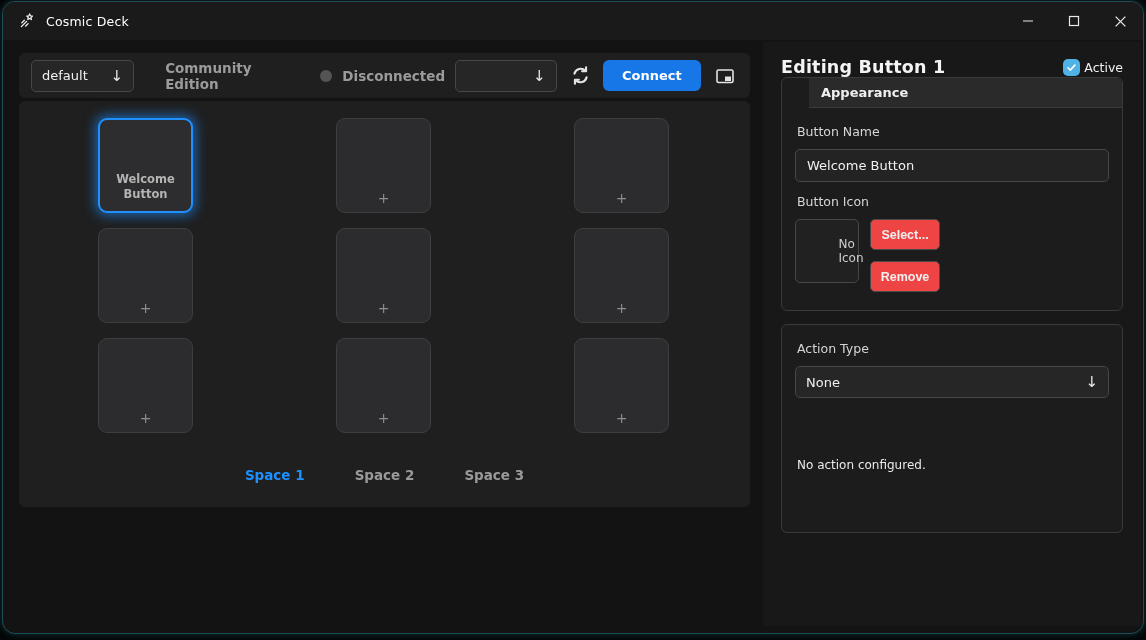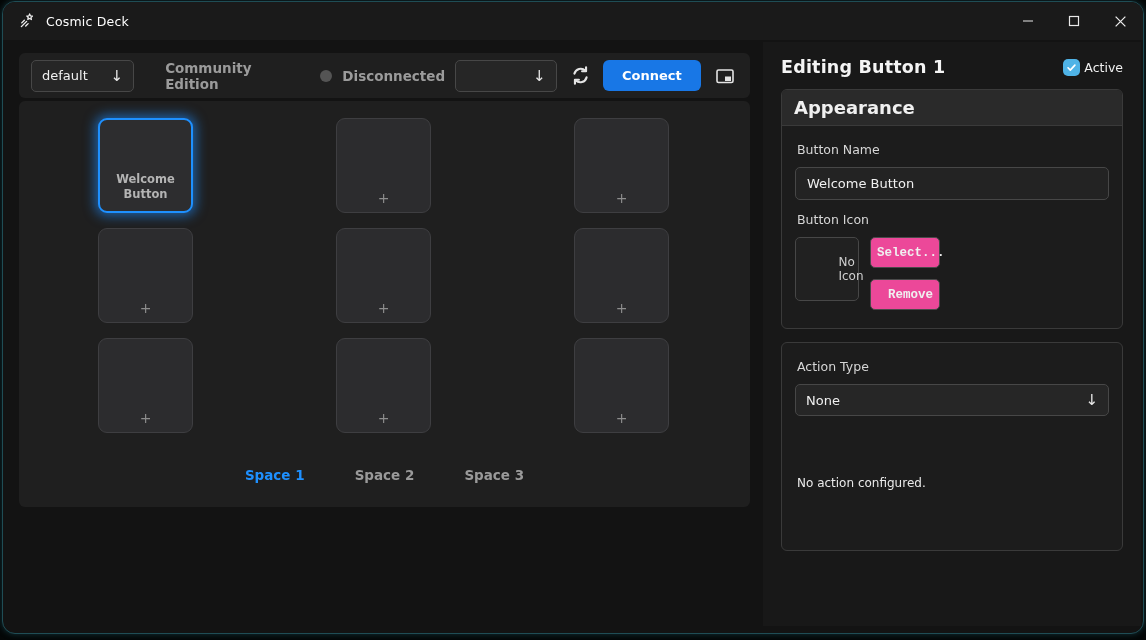--- a/index.html
+++ b/index.html
@@ -87,53 +87,53 @@
     position:absolute;left:0;right:0;bottom:24px;
     display:flex;justify-content:center;gap:50px;
   }
   .tab{color:#9a9a9a;font-weight:bold;font-size:13.5px;cursor:default;}
   .tab.active{color:var(--tab-active,#1e90ff);}
   
   .editor{
     position:absolute;left:760px;top:40px;width:378px;height:584px;
     background:#181818;padding:15px 18px;box-sizing:border-box;
   }
-  .editor-head{display:flex;align-items:center;justify-content:space-between;margin-bottom:12px;}
+  .editor-head{display:flex;align-items:center;justify-content:space-between;}
   .editor-title{margin:0;color:#f4f4f4;font-size:17.5px;font-weight:bold;letter-spacing:.2px;}
   .active-toggle{display:flex;align-items:center;gap:4px;cursor:default;justify-content:center;}
   .checkbox{
     width:17px;height:17px;background:var(--checkbox-blue,#4fb3e6);border-radius:5px;
     display:flex;align-items:center;justify-content:center;
   }
   .active-text{color:#f0f0f0;font-size:12.5px;}
   .groupbox{
     border:1px solid #3a3a3a;border-radius:6px;background:#1c1c1c;
     overflow:hidden;margin-bottom:13px;
   }
   .group-header{
     background:#2a2a2a;border-bottom:1px solid #3a3a3a;
-    padding:7px 12px;color:#f0f0f0;font-weight:bold;font-size:18px;
+    padding:7px 12px;color:#f0f0f0;font-weight:bold;font-size:13px;margin-left:27px;
   }
   .group-body{padding:11px 13px 18px;}
   .field-label{color:#d6d6d6;font-size:12.5px;margin:5px 0 10px 2px;}
   .text-input{
     width:100%;height:33px;background:#232323;border:1px solid #474747;border-radius:5px;
     color:#f0f0f0;font-size:13px;padding:0 11px;box-sizing:border-box;
     font-family:inherit;outline:none;margin-bottom:7px;
   }
   .icon-row{display:flex;gap:11px;margin-top:4px;}
   .no-icon-box{
     width:64px;height:64px;border:1px solid #474747;border-radius:5px;background:#212121;
     display:flex;align-items:center;justify-content:center;
     color:#cfcfcf;font-size:12px;box-sizing:border-box;padding-left:48px;
   }
   .icon-btn-col{display:flex;flex-direction:column;gap:11px;}
   .small-btn{
-    width:70px;height:31px;background:#ec4899;border:1px solid #4a4a4a;border-radius:5px;
-    color:#f0f0f0;font-weight:bold;font-size:12.5px;cursor:default;font-family:Liberation Mono, monospace;text-align:right;
+    width:70px;height:31px;background:#ef4444;border:1px solid #4a4a4a;border-radius:5px;
+    color:#f0f0f0;font-weight:bold;font-size:12.5px;cursor:default;font-family:Liberation Sans, sans-serif;
   }
   .action-box .group-body{padding-bottom:60px;}
   .action-select{width:100%;margin-bottom:0;}
   .empty-note{color:#eaeaea;font-size:12px;margin-top:60px;margin-left:2px;}
   svg{display:block;}
 </style>
 </head>
 <body>
 
 <div class="window">

